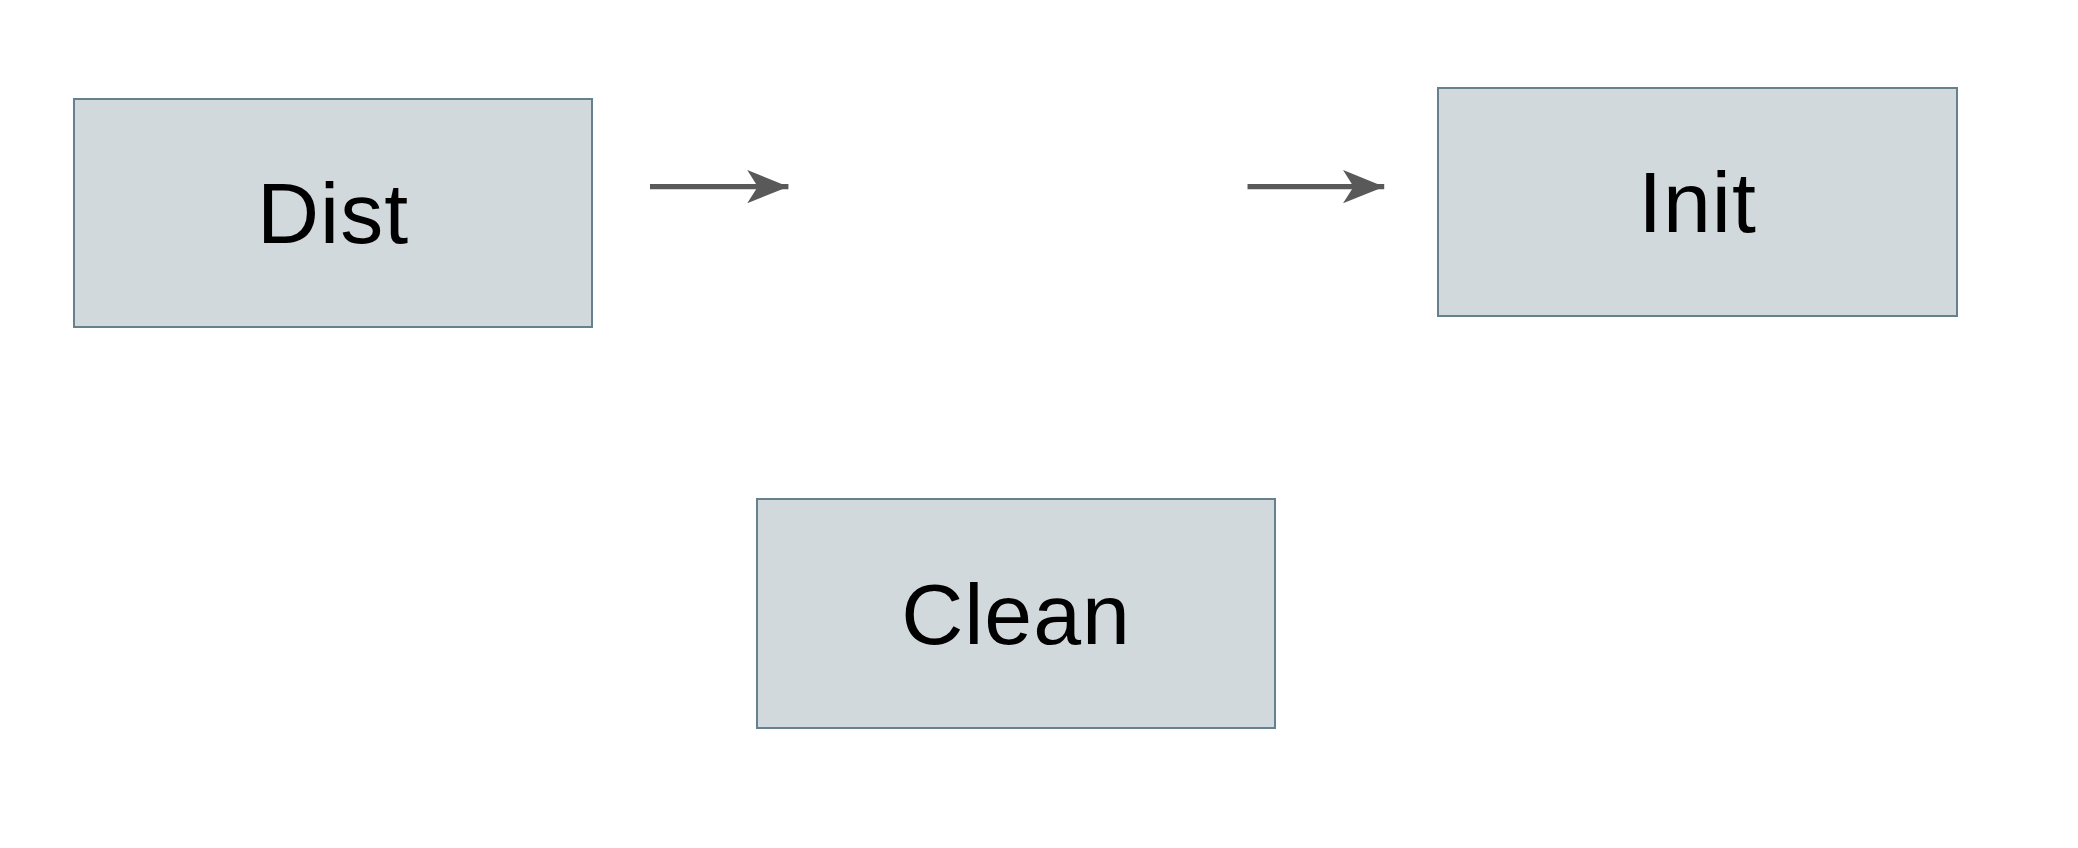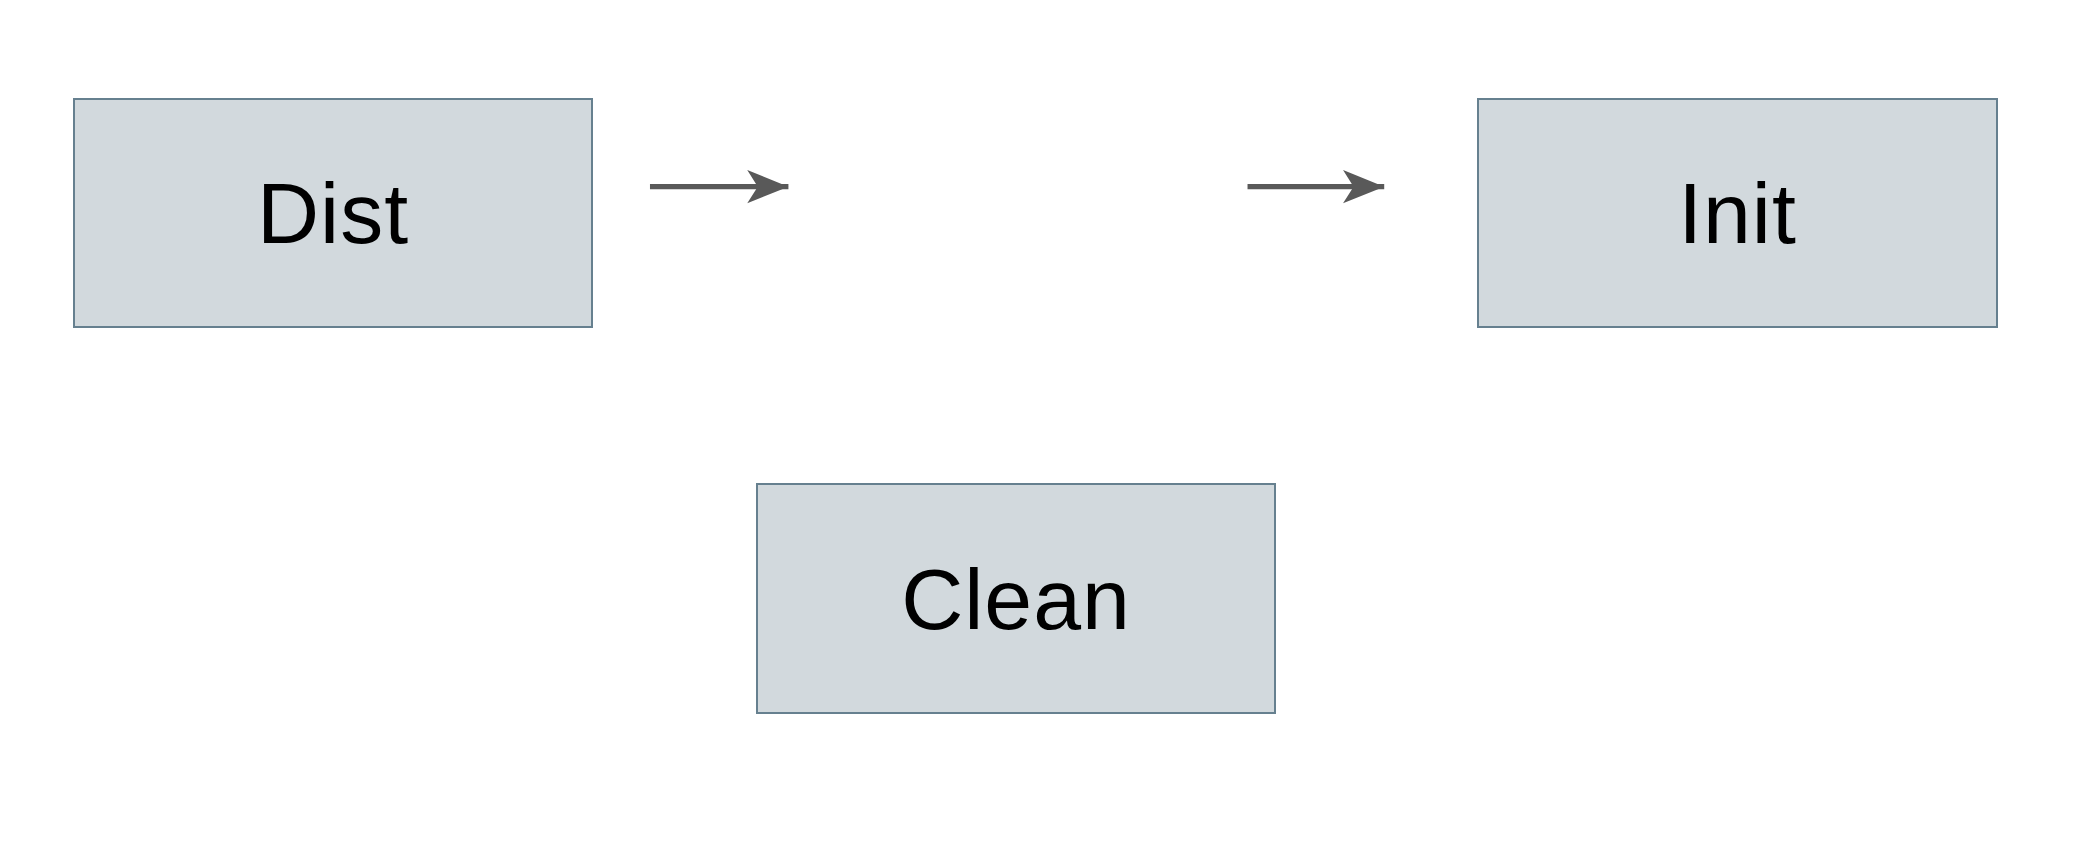--- a/index.html
+++ b/index.html
@@ -26,22 +26,22 @@
   }
   .node-label {
     font-size: 86px;
     line-height: 1;
     color: var(--text, #000000);
     letter-spacing: 1px;
     white-space: nowrap;
   }
   #node-dist    { left: 73px;   top: 98px;  width: 520px; height: 230px; }
   #node-compile { left: 757px;  top: 98px;  width: 518px; height: 230px; }
-  #node-init    { left: 1437px; top: 98px;  width: 521px; height: 230px; margin-left: 40px; }
-  #node-clean   { left: 756px;  top: 483px; width: 520px; height: 231px; }
+  #node-init    { left: 1437px; top: 87px;  width: 521px; height: 230px; }
+  #node-clean   { left: 756px;  top: 498px; width: 520px; height: 231px; }
   .edge-layer {
     position: absolute;
     left: 0;
     top: 0;
     width: 100%;
     height: 100%;
     pointer-events: none;
   }
   .edge-line {
     stroke: var(--arrow, #595959);

